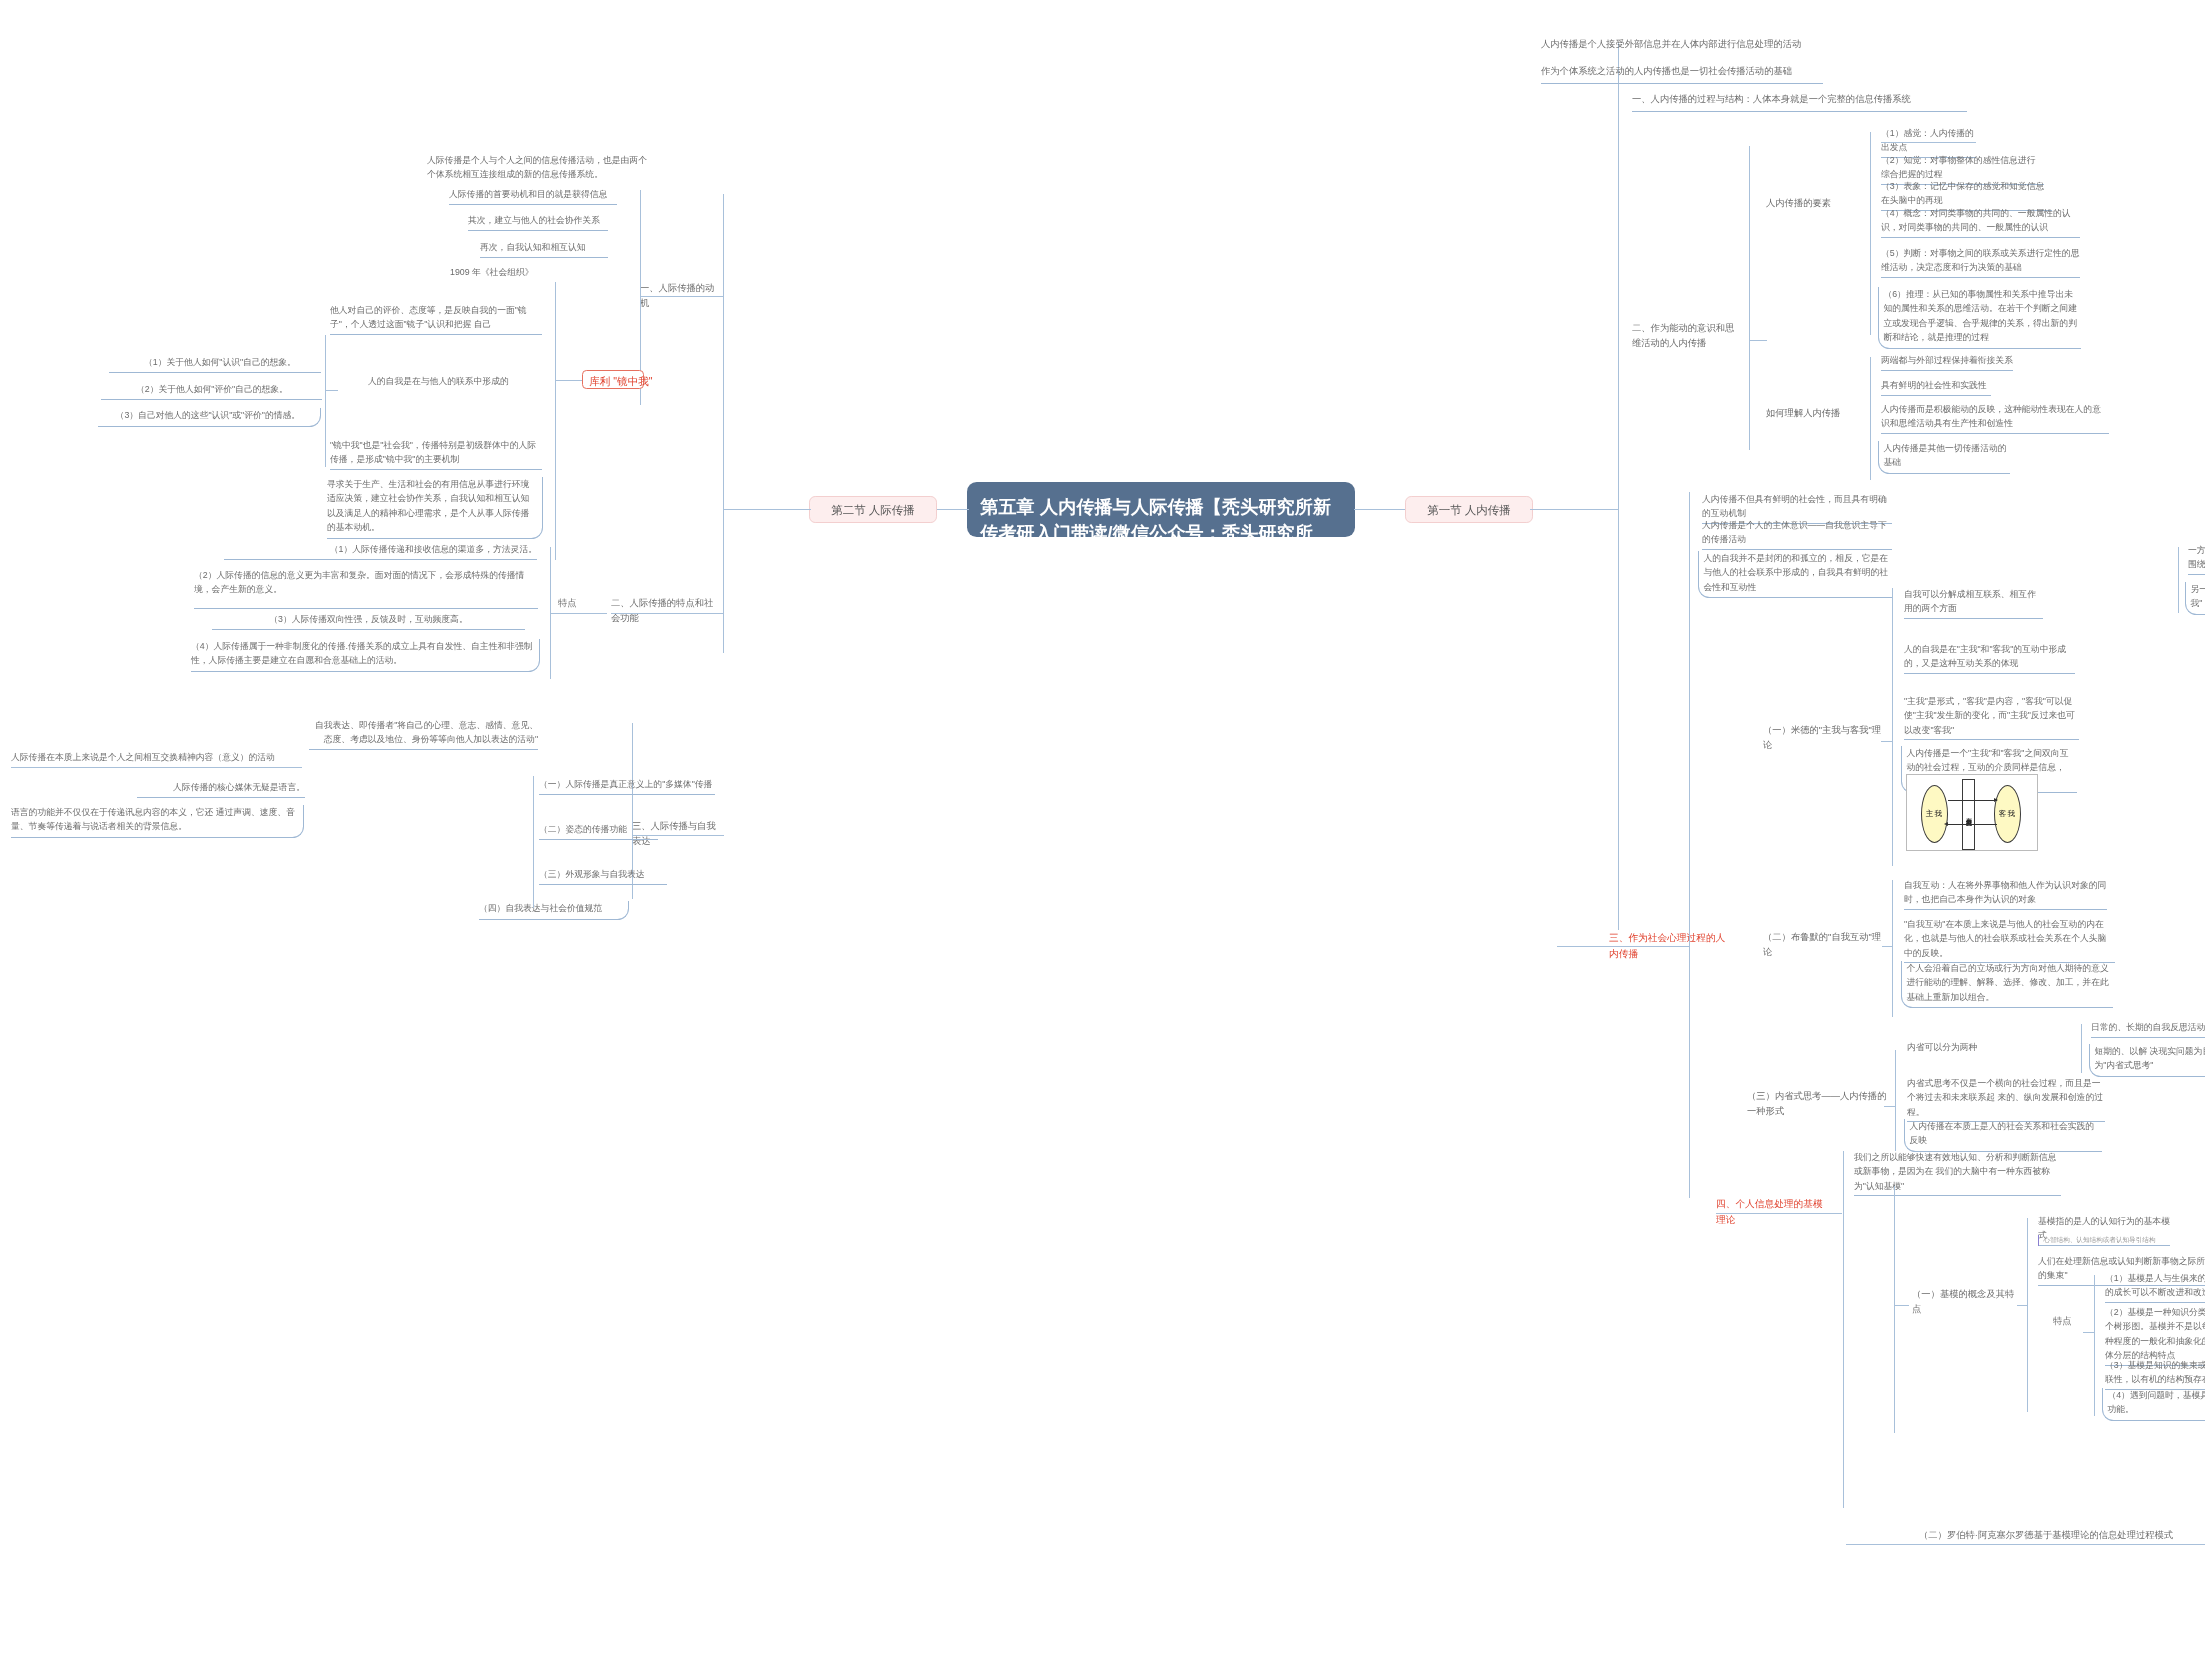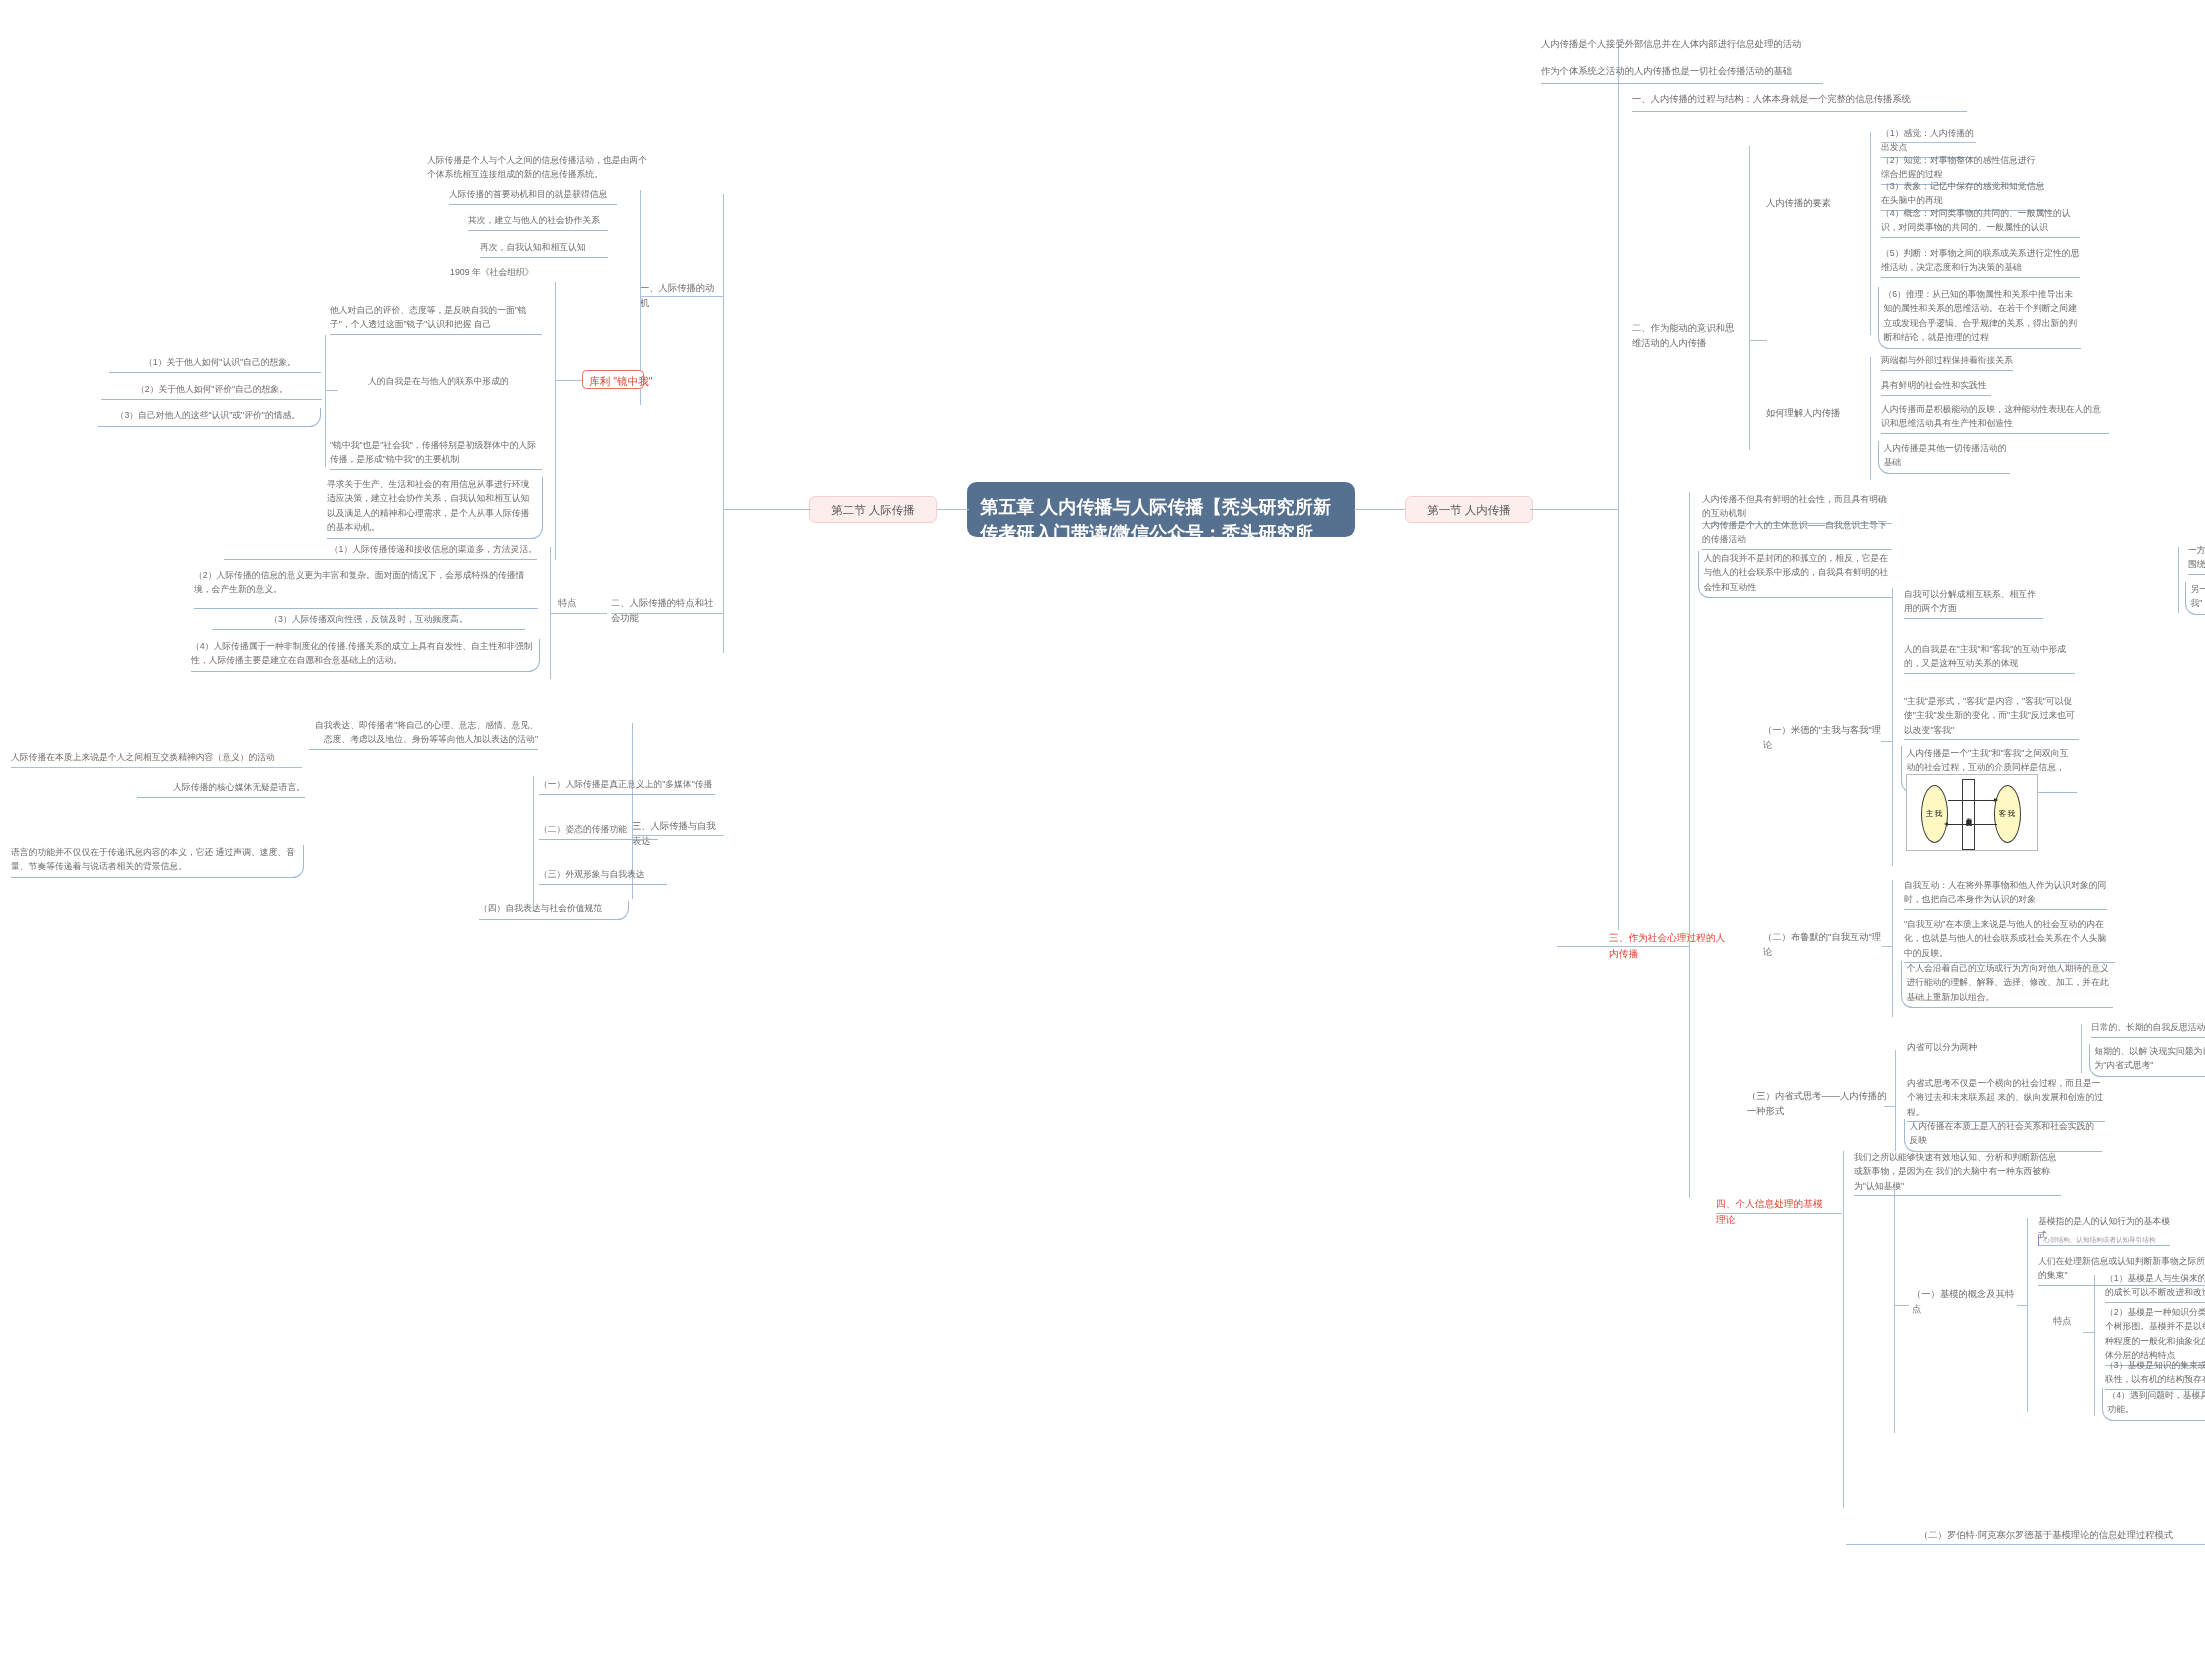--- a/index.html
+++ b/index.html
@@ -293,16 +293,16 @@
   <div class="node u" style="left:539px;top:777px;width:176px;font-size:8.8px;padding-bottom:2.6px;">（一）人际传播是真正意义上的"多媒体"传播</div>
   <div class="node u" style="left:539px;top:822px;width:119px;font-size:8.8px;padding-bottom:2.6px;">（二）姿态的传播功能</div>
   <div class="node u" style="left:539px;top:867px;width:128px;font-size:8.8px;padding-bottom:2.6px;">（三）外观形象与自我表达</div>
   <div class="node rboxr" style="left:479px;top:901px;width:150px;font-size:8.8px;padding:0 4.4px 3.5px 0;">（四）自我表达与社会价值规范</div>
 
   <div class="ln lnv" style="left:533px;top:776px;height:132px;"></div>
 
   <div class="node plain" style="left:11px;top:750px;width:291px;font-size:8.8px;">人际传播在本质上来说是个人之间相互交换精神内容（意义）的活动</div>
   <div class="ln lnh" style="left:11px;top:767px;width:291px;"></div>
   <div class="node u" style="left:137px;top:780px;width:168px;font-size:8.8px;padding-bottom:2.6px;text-align:right;">人际传播的核心媒体无疑是语言。</div>
-  <div class="node rboxr" style="left:11px;top:805px;width:293px;font-size:8.8px;padding:0 4.4px 3.5px 0;margin-top:40px;">语言的功能并不仅仅在于传递讯息内容的本义，它还 通过声调、速度、音量、节奏等传递着与说话者相关的背景信息。</div>
+  <div class="node rboxr" style="left:11px;top:805px;width:293px;font-size:8.8px;padding:0 4.4px 3.5px 0;">语言的功能并不仅仅在于传递讯息内容的本义，它还 通过声调、速度、音量、节奏等传递着与说话者相关的背景信息。</div>
 
 </div>
 
 
 </body></html>

